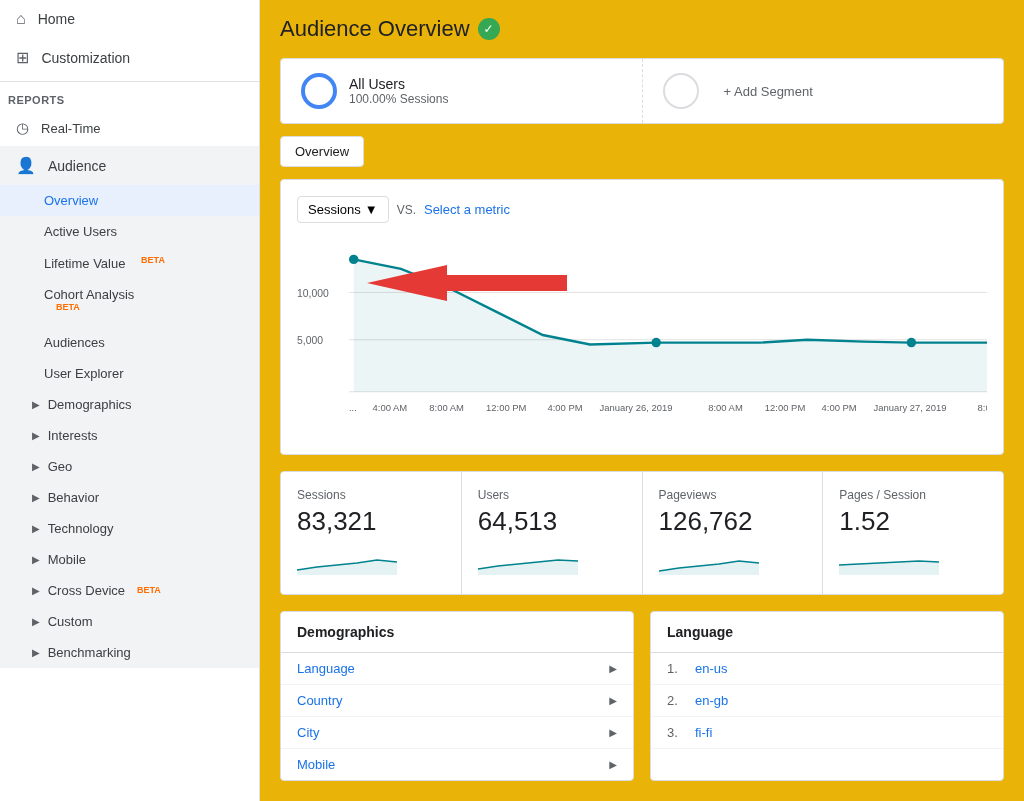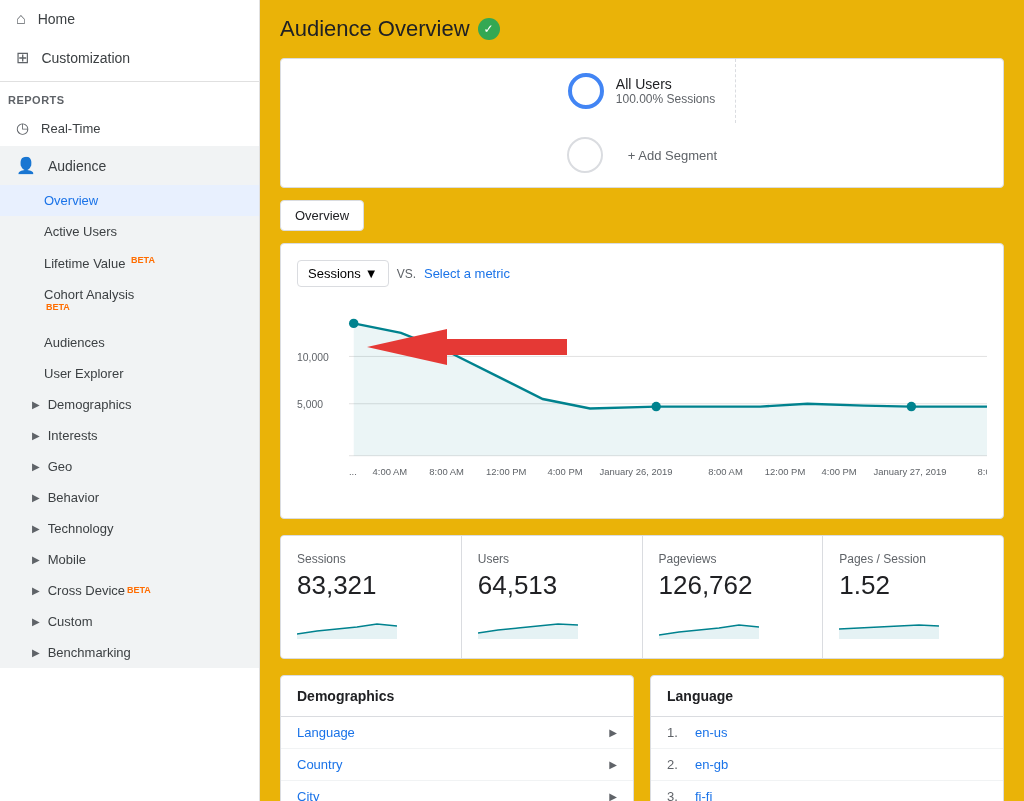--- a/index.html
+++ b/index.html
@@ -69,21 +69,21 @@
       color: #1a73e8;
       background: #e8f0fe;
       font-weight: 500;
     }
 
     .beta-badge {
       font-size: 9px;
       color: #ff6d00;
       font-weight: 700;
       vertical-align: super;
-      margin-left: 2px;
+      margin-left: 12px;
     }
 
     .collapsible-item {
       display: flex;
       align-items: center;
       padding: 8px 16px 8px 32px;
       cursor: pointer;
       color: #3c4043;
       font-size: 13px;
     }
@@ -128,21 +128,20 @@
     
     .segment-bar {
       background: #fff;
       border: 1px solid #dadce0;
       border-radius: 4px;
       display: flex;
       align-items: center;
       margin-bottom: 12px;
       padding: 0;
       overflow: hidden;
-      flex-direction: column;
     }
     .segment-all-users {
       display: flex;
       align-items: center;
       padding: 14px 20px;
       flex: 1;
       border-right: 1px dashed #dadce0;
     }
     .segment-circle {
       width: 36px;

